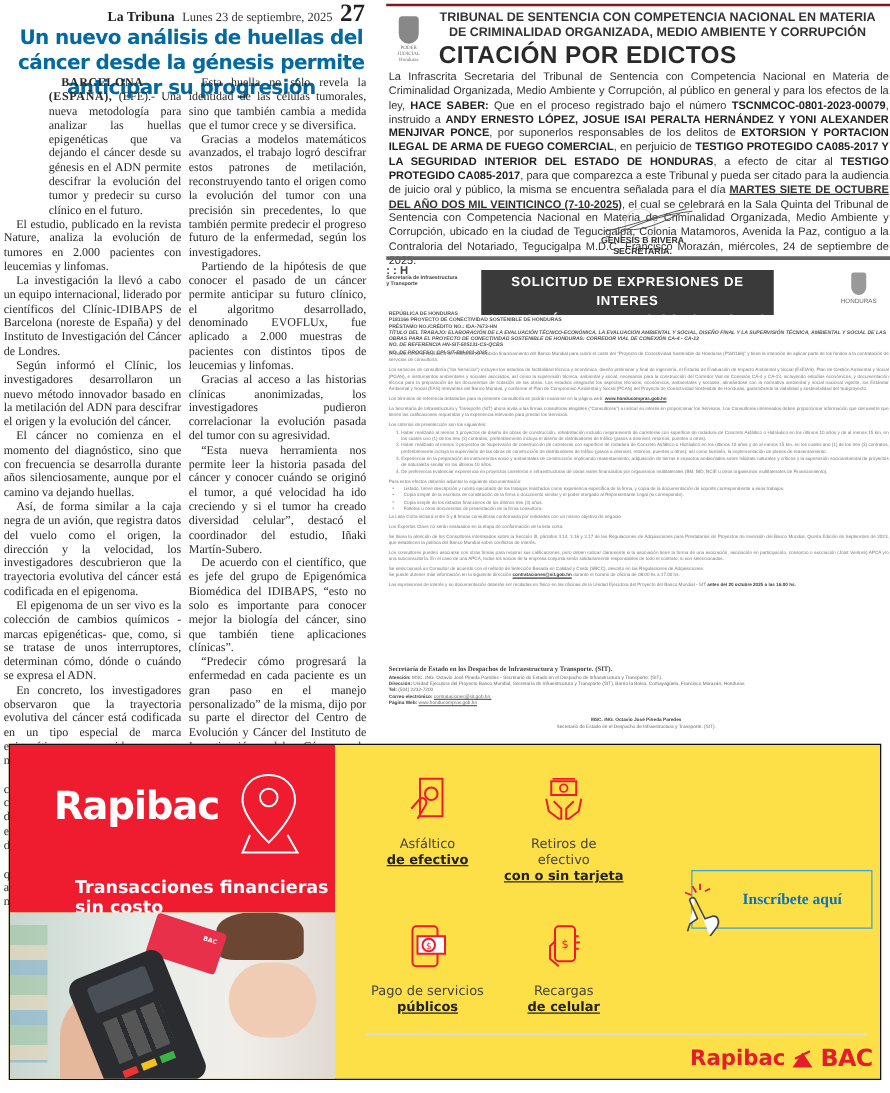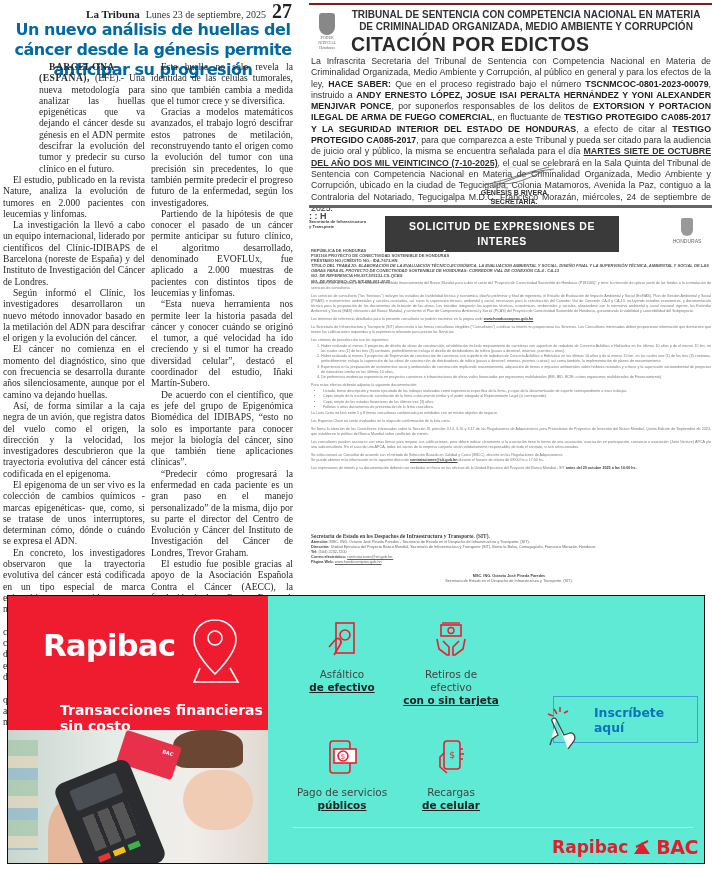--- a/index.html
+++ b/index.html
@@ -49,21 +49,21 @@
   .solicitud .fine li { margin-bottom: 0.6px; }
   .solicitud .fine b { color: #444; }
   .solicitud .fine .ulink { font-weight: bold; text-decoration: underline; color: #444; }
   .solicitud .contact { position: absolute; left: 2px; top: 325px; width: 400px; font-size: 3.8px; line-height: 5px; color: #666; }
   .solicitud .contact .org { font-size: 5.4px; font-weight: bold; color: #444; font-family: "Liberation Serif", serif; line-height: 7px; }
   .solicitud .contact b { color: #444; }
   .solicitud .signer { position: absolute; left: 100px; top: 366px; width: 200px; text-align: center; font-size: 3.8px; line-height: 5px; color: #666; }
   .solicitud .signer b { color: #444; }
 
   
-  .ad { position: absolute; left: 7px; top: 595px; width: 698px; height: 269px; border: 1.5px solid #111; background: #5eead4; font-family: "DejaVu Sans", sans-serif; overflow: hidden; }
+  .ad { position: absolute; left: 7px; top: 595px; width: 698px; height: 269px; border: 1.5px solid #111; background: #fde047; font-family: "DejaVu Sans", sans-serif; overflow: hidden; }
   .ad .red { position: absolute; left: 0; top: 0; width: 260px; height: 134px; background: #ee1c2e; color: #fff; }
   .ad .brand1 { position: absolute; left: 35px; top: 33px; font-weight: bold; font-size: 31px; letter-spacing: -1px; line-height: 32px; }
   .ad .brand2 { position: absolute; left: 35px; top: 60px; font-size: 27px; letter-spacing: -0.8px; line-height: 30px; }
   .ad .pin { position: absolute; left: 182px; top: 20px; width: 50px; height: 70px; }
   .ad .tagline { position: absolute; left: 52px; top: 106px; font-size: 14px; font-weight: bold; }
   .ad .photo { position: absolute; left: 0; top: 134px; width: 260px; height: 135px; background: linear-gradient(90deg, #c9d6cf 0%, #e6ece8 40%, #f1eeea 70%, #e0d9d2 100%); overflow: hidden; }
   .ad .photo .shelf { position: absolute; left: 0; top: 10px; width: 30px; height: 110px; background: repeating-linear-gradient(180deg,#9cc3a2 0 16px,#e2d4b6 16px 28px,#7fb0c9 28px 40px); opacity: .6; }
   .ad .photo .hair { position: absolute; left: 165px; top: 0; width: 70px; height: 38px; background: #6b4733; border-radius: 40% 40% 20% 20%; }
   .ad .photo .terminal { position: absolute; left: 62px; top: 38px; width: 80px; height: 110px; background: #2a2c30; border-radius: 10px; transform: rotate(-22deg); }
   .ad .photo .terminal .screen { position: absolute; left: 14px; top: 10px; width: 50px; height: 22px; background: #4a4f55; border-radius: 3px; }
@@ -78,21 +78,21 @@
 
   .ad .svc { position: absolute; width: 96px; text-align: center; font-size: 10.4px; line-height: 13px; color: #444; }
   .ad .svc .ico { width: 32px; height: 36px; margin: 0 auto 8px; }
   .ad .svc b { color: #222; text-decoration: underline; }
   .ad .svc1 { left: 286px; top: 25px; }
   .ad .svc2 { left: 395px; top: 25px; }
   .ad .svc3 { left: 286px; top: 143px; }
   .ad .svc4 { left: 395px; top: 143px; }
 
   .ad .cta { position: absolute; left: 545px; top: 100px; width: 145px; height: 47px; border: 1.5px solid #3ea1d8; display: flex; align-items: center; padding-left: 40px; }
-  .ad .cta .label { color: #0d73b8; font-weight: bold; font-size: 12.4px; }
+  .ad .cta .label { color: #0d73b8; font-weight: bold; font-size: 12.4px; font-family: Liberation Serif, serif; }
   .ad .cta .hand { position: absolute; left: -10px; top: 8px; width: 36px; height: 44px; }
 
   .ad .divider { position: absolute; left: 285px; top: 231px; width: 400px; height: 1px; background: #ddd; }
   .ad .footer-logo { position: absolute; left: 530px; top: 240px; width: 160px; display: flex; align-items: center; justify-content: flex-end; gap: 5px; color: #e41c2c; font-weight: bold; font-size: 17px; }
   .ad .footer-logo .bac { font-size: 19px; letter-spacing: -0.5px; }
 </style>
 </head>
 <body>
 
 <section class="article">
@@ -113,20 +113,21 @@
     <p>El epigenoma de un ser vivo es la colección de cambios químicos -marcas epigenéticas- que, como, si se tratase de unos interruptores, determinan cómo, dónde o cuándo se expresa el ADN.</p>
     <p>En concreto, los investigadores observaron que la trayectoria evolutiva del cáncer está codificada en un tipo especial de marca epigenética, conocida como metilación fluctuante.</p>
     <p>Aunque tradicionalmente se ha considerado que la metilación actúa como un interruptor que activa o desactiva la expresión de genes, este estudio revela una función adicional de esta modificación.</p>
     <p>El equipo investigador descubrió que la célula original que dio lugar al tumor deja una firma única de metilación.</p>
   </div>
 
   <div class="col col2">
     <p>Esta huella no solo revela la identidad de las células tumorales, sino que también cambia a medida que el tumor crece y se diversifica.</p>
     <p>Gracias a modelos matemáticos avanzados, el trabajo logró descifrar estos patrones de metilación, reconstruyendo tanto el origen como la evolución del tumor con una precisión sin precedentes, lo que también permite predecir el progreso futuro de la enfermedad, según los investigadores.</p>
     <p>Partiendo de la hipótesis de que conocer el pasado de un cáncer permite anticipar su futuro clínico, el algoritmo desarrollado, denominado EVOFLUx, fue aplicado a 2.000 muestras de pacientes con distintos tipos de leucemias y linfomas.</p>
+    <p>Gracias al acceso a las historias clínicas anonimizadas, los investigadores pudieron correlacionar la evolución pasada del tumor con su agresividad.</p>
     <p>“Esta nueva herramienta nos permite leer la historia pasada del cáncer y conocer cuándo se originó el tumor, a qué velocidad ha ido creciendo y si el tumor ha creado diversidad celular”, destacó el coordinador del estudio, Iñaki Martín-Subero.</p>
     <p>De acuerdo con el científico, que es jefe del grupo de Epigenómica Biomédica del IDIBAPS, “esto no solo es importante para conocer mejor la biología del cáncer, sino que también tiene aplicaciones clínicas”.</p>
     <p>“Predecir cómo progresará la enfermedad en cada paciente es un gran paso en el manejo personalizado” de la misma, dijo por su parte el director del Centro de Evolución y Cáncer del Instituto de Investigación del Cáncer de Londres, Trevor Graham.</p>
     <p>El estudio fue posible gracias al apoyo de la Asociación Española Contra el Cáncer (AECC), la fundación inglesa Cancer Research UK, la Fundación ‘La Caixa’, el Consejo Europeo de Investigación (ERC) y los Institutos de la Salud de Estados Unidos.</p>
   </div>
 </section>
 
 <section class="tribunal">
   <div class="logo">
     <div class="emblem"></div>
@@ -136,21 +137,21 @@
     <div>TRIBUNAL DE SENTENCIA CON COMPETENCIA NACIONAL EN MATERIA</div>
     <div>DE CRIMINALIDAD ORGANIZADA, MEDIO AMBIENTE Y CORRUPCIÓN</div>
   </div>
   <div class="title">CITACIÓN POR EDICTOS</div>
   <div class="body">
     <span>La Infrascrita Secretaria del Tribunal de Sentencia con Competencia Nacional en Materia de Criminalidad Organizada, Medio Ambiente y Corrupción, al público en general y para los efectos de la ley,</span>
     <b>HACE SABER:</b>
     <span>Que en el proceso registrado bajo el número</span>
     <b>TSCNMCOC-0801-2023-00079</b><span>, instruido a</span>
     <b>ANDY ERNESTO LÓPEZ, JOSUE ISAI PERALTA HERNÁNDEZ Y YONI ALEXANDER MENJIVAR PONCE</b><span>, por suponerlos responsables de los delitos de</span>
-    <b>EXTORSION Y PORTACION ILEGAL DE ARMA DE FUEGO COMERCIAL</b><span>, en fluctuante de</span>
+    <b>EXTORSION Y PORTACION ILEGAL DE ARMA DE FUEGO COMERCIAL</b><span>, en perjuicio de</span>
     <b>TESTIGO PROTEGIDO CA085-2017 Y LA SEGURIDAD INTERIOR DEL ESTADO DE HONDURAS</b><span>, a efecto de citar al</span>
     <b>TESTIGO PROTEGIDO CA085-2017</b><span>, para que comparezca a este Tribunal y pueda ser citado para la audiencia de juicio oral y público, la misma se encuentra señalada para el día</span>
     <u>MARTES SIETE DE OCTUBRE DEL AÑO DOS MIL VEINTICINCO (7-10-2025)</u><span>, el cual se celebrará en la Sala Quinta del Tribunal de Sentencia con Competencia Nacional en Materia de Criminalidad Organizada, Medio Ambiente y Corrupción, ubicado en la ciudad de Tegucigalpa, Colonia Matamoros, Avenida la Paz, contiguo a la Contraloria del Notariado, Tegucigalpa M.D.C, Francisco Morazán, miércoles, 24 de septiembre de 2025.</span>
   </div>
   <svg class="signature" viewBox="0 0 120 28">
     <circle cx="58" cy="16" r="12" fill="none" stroke="#bbb" stroke-width="0.6"></circle>
     <path d="M30 22 C50 18, 70 10, 95 4 M40 24 C60 14, 80 8, 100 6 M45 20 C55 22, 65 20, 90 8" fill="none" stroke="#555" stroke-width="0.8"></path>
   </svg>
   <div class="sig-name">
     <div>GENESIS B RIVERA</div>

